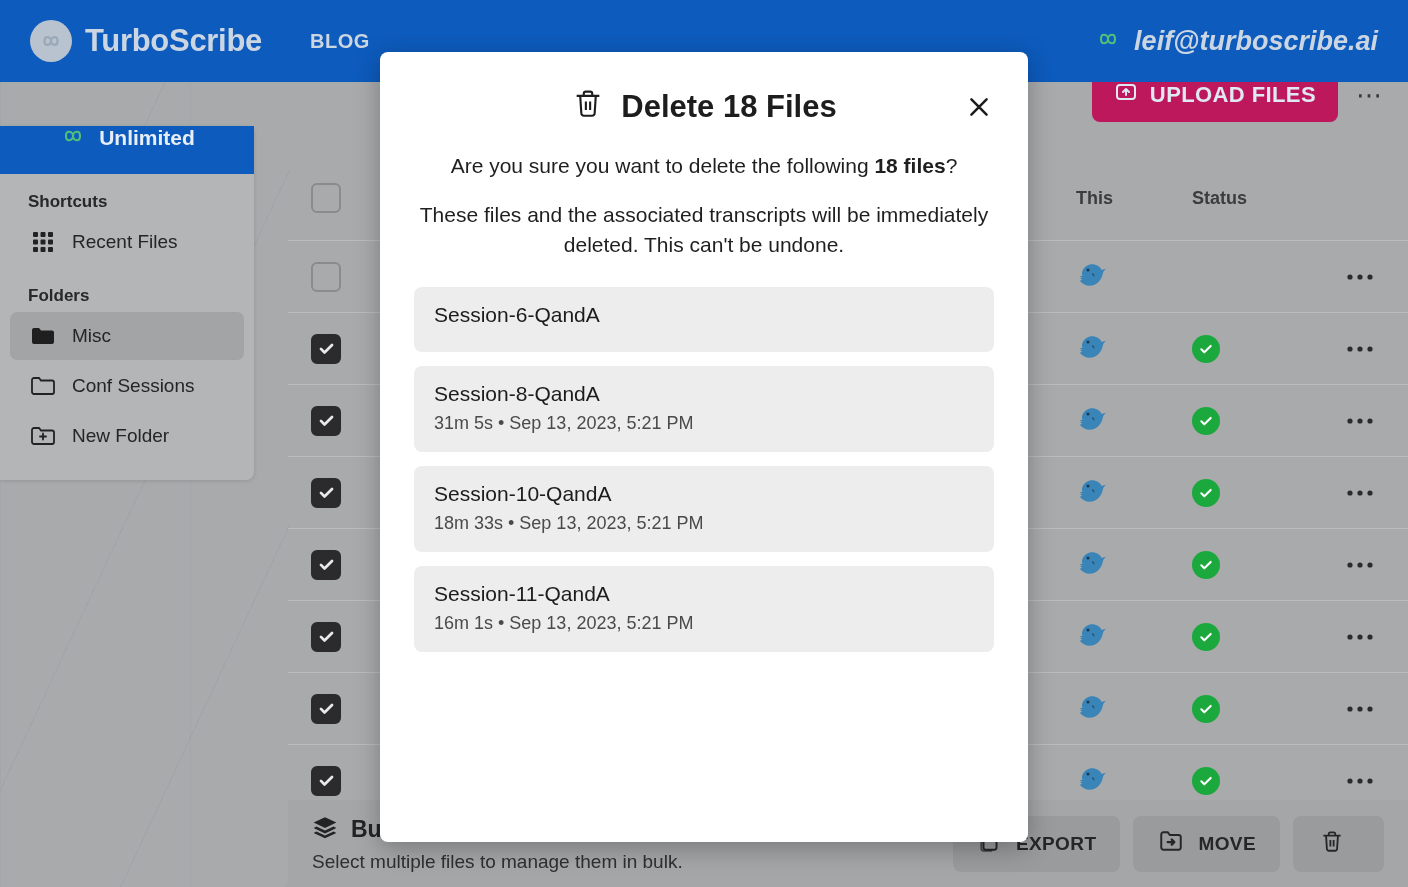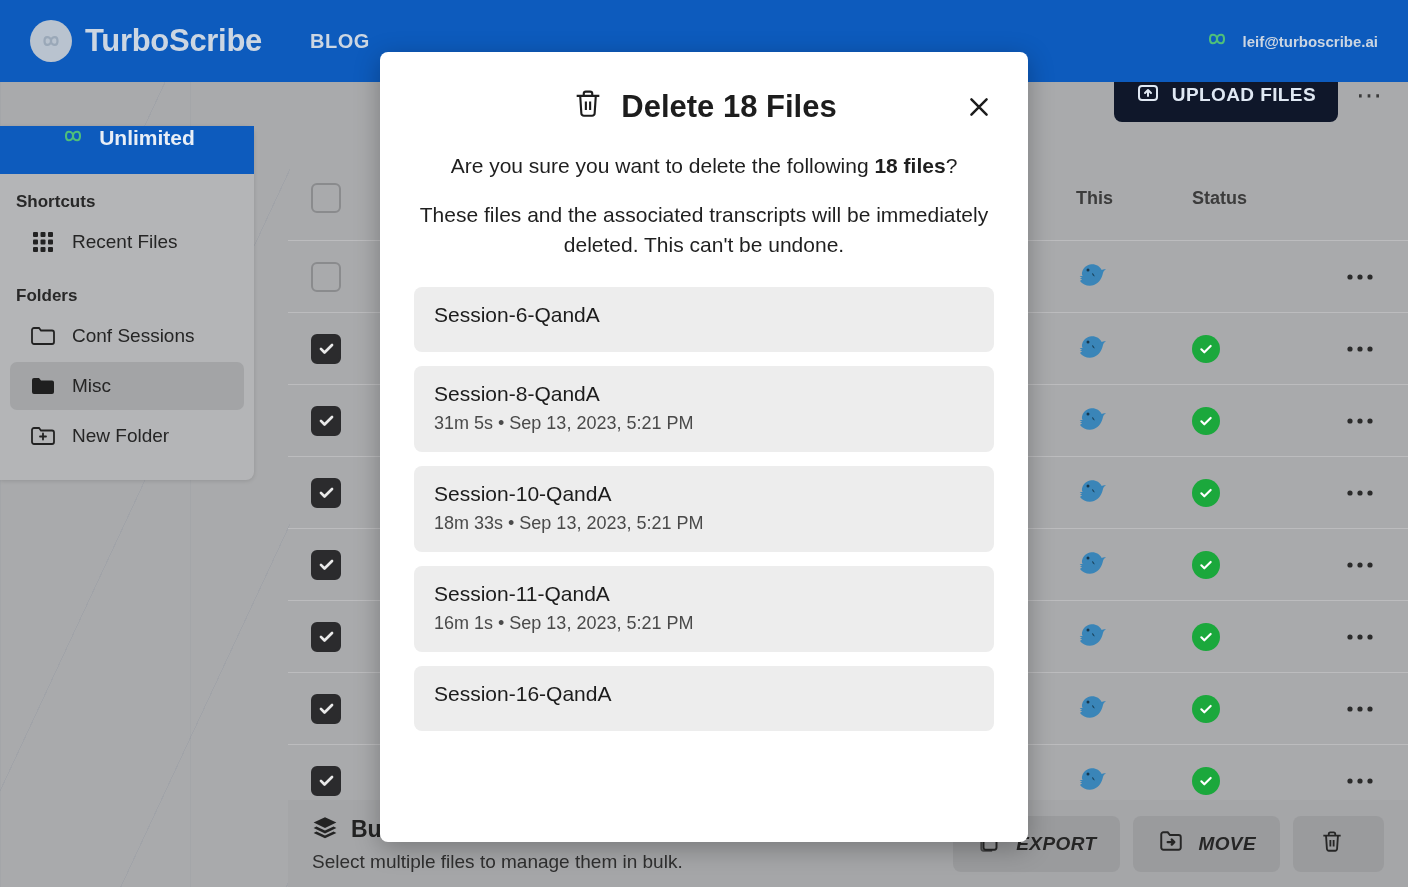--- a/index.html
+++ b/index.html
@@ -43,40 +43,40 @@
     color: #ccd6e2; font-size: 31px; font-weight: bold; letter-spacing: -0.3px;
   }
   .nav-blog {
     color: #ccd6e2; font-size: 20px; font-weight: bold;
     margin-left: 48px; letter-spacing: 0.5px;
   }
   .topbar-right {
     margin-left: auto; display: flex; align-items: center; gap: 12px;
   }
   .topbar-right .email {
-    color: #ccd6e2; font-size: 15px; font-weight: bold;
+    color: #ccd6e2; font-size: 27px; font-weight: bold; font-style: italic;
   }
 
   
   .sidebar {
     position: absolute; left: 0; top: 126px; width: 254px;
     background: #b4b5b7;
     border-radius: 0 8px 8px 0;
     box-shadow: 0 1px 4px rgba(0,0,0,0.13);
     padding-bottom: 18px;
     z-index: 10;
   }
   .plan-badge {
     height: 48px; background: #0d5bbd;
     display: flex; align-items: flex-start; justify-content: center; gap: 12px;
     color: #e8eef6; font-size: 21px; font-weight: bold;
   }
   .side-section-title {
     font-size: 17px; font-weight: bold; color: #282828;
-    padding: 18px 0 4px 16px;
+    padding: 18px 0 4px 28px;
   }
   .side-item {
     display: flex; align-items: center; gap: 16px;
     height: 48px; margin: 2px 10px; padding-left: 20px;
     border-radius: 7px;
     font-size: 19px; color: #252525;
   }
   .side-item.active { background: #a3a4a6; }
   .side-icon { width: 26px; height: 26px; display: flex; align-items: center; justify-content: center; }
 
@@ -84,24 +84,24 @@
   .main {
     position: absolute; left: 288px; top: 60px; right: 0; bottom: 0;
     z-index: 5;
   }
   .main-toolbar {
     position: absolute; left: 0; top: 0; right: 0; height: 70px;
     display: flex; align-items: center; padding: 0 24px;
   }
   .upload-btn {
     margin-left: auto;
-    background: #0f172a; color: #dfe8f3;
+    background: #be185d; color: #dfe8f3;
     border-radius: 8px; height: 54px; padding: 0 22px;
     display: flex; align-items: center; gap: 12px;
-    font-size: 19px; font-weight: bold; letter-spacing: 0.4px;
+    font-size: 22px; font-weight: bold; letter-spacing: 0.4px;
   }
   .toolbar-dots { margin-left: 18px; color: #3a3a3a; font-size: 26px; letter-spacing: 2px; }
 
   .table-head {
     position: absolute; left: 0; top: 98px; right: 0; height: 80px;
     display: flex; align-items: center;
   }
   .th {
     font-size: 18px; font-weight: bold; color: #3c3c3c;
   }
@@ -140,21 +140,21 @@
     z-index: 8;
   }
   .bulk-left { display: flex; flex-direction: column; gap: 6px; }
   .bulk-title-row { display: flex; align-items: center; gap: 13px; }
   .bulk-title { font-size: 23px; font-weight: bold; color: #232323; }
   .bulk-sub { font-size: 19px; color: #2f2f2f; }
   .bulk-actions { margin-left: auto; display: flex; align-items: center; gap: 13px; }
   .bulk-btn {
     background: #9a9b9d; border-radius: 8px; height: 56px;
     display: flex; align-items: center; gap: 13px; padding: 0 24px;
-    font-size: 19px; font-weight: bold; color: #262626; letter-spacing: 0.4px; font-style: italic;
+    font-size: 19px; font-weight: bold; color: #262626; letter-spacing: 0.4px;
   }
   .bulk-btn.icon-only { padding: 0 26px; }
 
   
   .modal {
     position: absolute; left: 380px; top: 52px;
     width: 648px; height: 790px;
     background: #fff;
     border-radius: 8px;
     box-shadow: 0 6px 26px rgba(0,0,0,0.28);
@@ -567,36 +567,36 @@
           <rect x="1" y="16" width="5" height="5" rx="1"></rect>
             <rect x="8.5" y="16" width="5" height="5" rx="1"></rect>
             <rect x="16" y="16" width="5" height="5" rx="1"></rect>
         </svg>
       </span>
       <span>Recent Files</span>
     </div>
 
     <div class="side-section-title">Folders</div>
 
+    <div class="side-item active">
+      <span class="side-icon">
+        <svg width="26" height="22" viewBox="0 0 26 22" fill="#1f1f1f">
+          <path d="M2 5a2 2 0 0 1 2-2h5l2 2.5h11a2 2 0 0 1 2 2V17a2 2 0 0 1-2 2H4a2 2 0 0 1-2-2V5z"></path>
+        </svg>
+      </span>
+      <span>Misc</span>
+    </div>
+
     <div class="side-item">
       <span class="side-icon">
         <svg width="26" height="22" viewBox="0 0 26 22" fill="none" stroke="#222" stroke-width="1.8">
           <path d="M2 5a2 2 0 0 1 2-2h5l2 2.5h11a2 2 0 0 1 2 2V17a2 2 0 0 1-2 2H4a2 2 0 0 1-2-2V5z"></path>
         </svg>
       </span>
       <span>Conf Sessions</span>
-    </div>
-
-    <div class="side-item active">
-      <span class="side-icon">
-        <svg width="26" height="22" viewBox="0 0 26 22" fill="#1f1f1f">
-          <path d="M2 5a2 2 0 0 1 2-2h5l2 2.5h11a2 2 0 0 1 2 2V17a2 2 0 0 1-2 2H4a2 2 0 0 1-2-2V5z"></path>
-        </svg>
-      </span>
-      <span>Misc</span>
     </div>
 
     <div class="side-item">
       <span class="side-icon">
         <svg width="26" height="22" viewBox="0 0 26 22" fill="none" stroke="#222" stroke-width="1.8">
           <path d="M2 5a2 2 0 0 1 2-2h5l2 2.5h11a2 2 0 0 1 2 2V17a2 2 0 0 1-2 2H4a2 2 0 0 1-2-2V5z"></path>
           <path d="M13 8.5v6M10 11.5h6" stroke-linecap="round"></path>
         </svg>
       </span>
       <span>New Folder</span>
@@ -658,20 +658,17 @@
     <div class="file-meta">31m 5s • Sep 13, 2023, 5:21 PM</div>
           </div>
           <div class="file-card">
     <div class="file-name">Session-10-QandA</div>
     <div class="file-meta">18m 33s • Sep 13, 2023, 5:21 PM</div>
           </div>
           <div class="file-card">
     <div class="file-name">Session-11-QandA</div>
     <div class="file-meta">16m 1s • Sep 13, 2023, 5:21 PM</div>
           </div>
-          <div class="file-card">
-    <div class="file-name">Session-16-QandA</div>
-    </div>
         </div>
     </div>
   </div>
 
 </div>
 
 </body></html>

